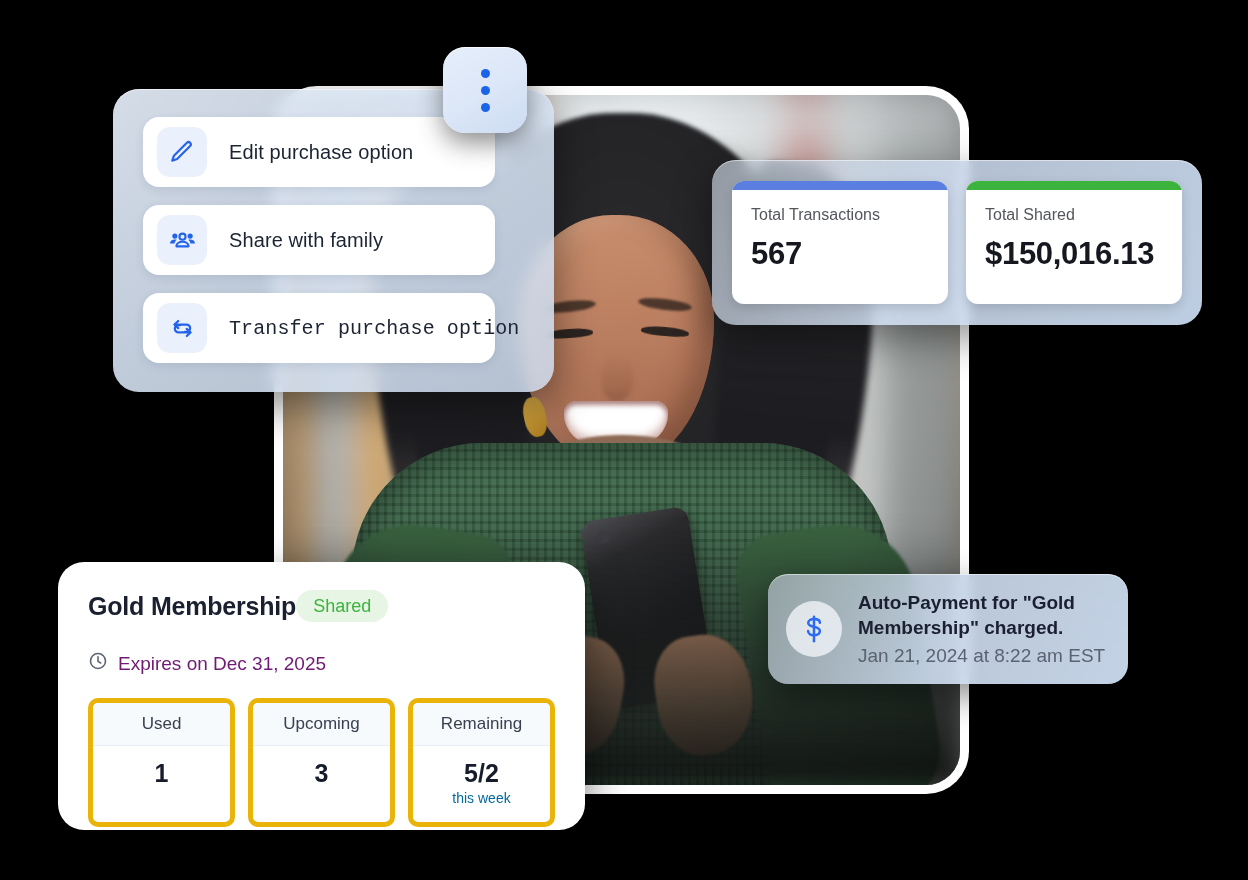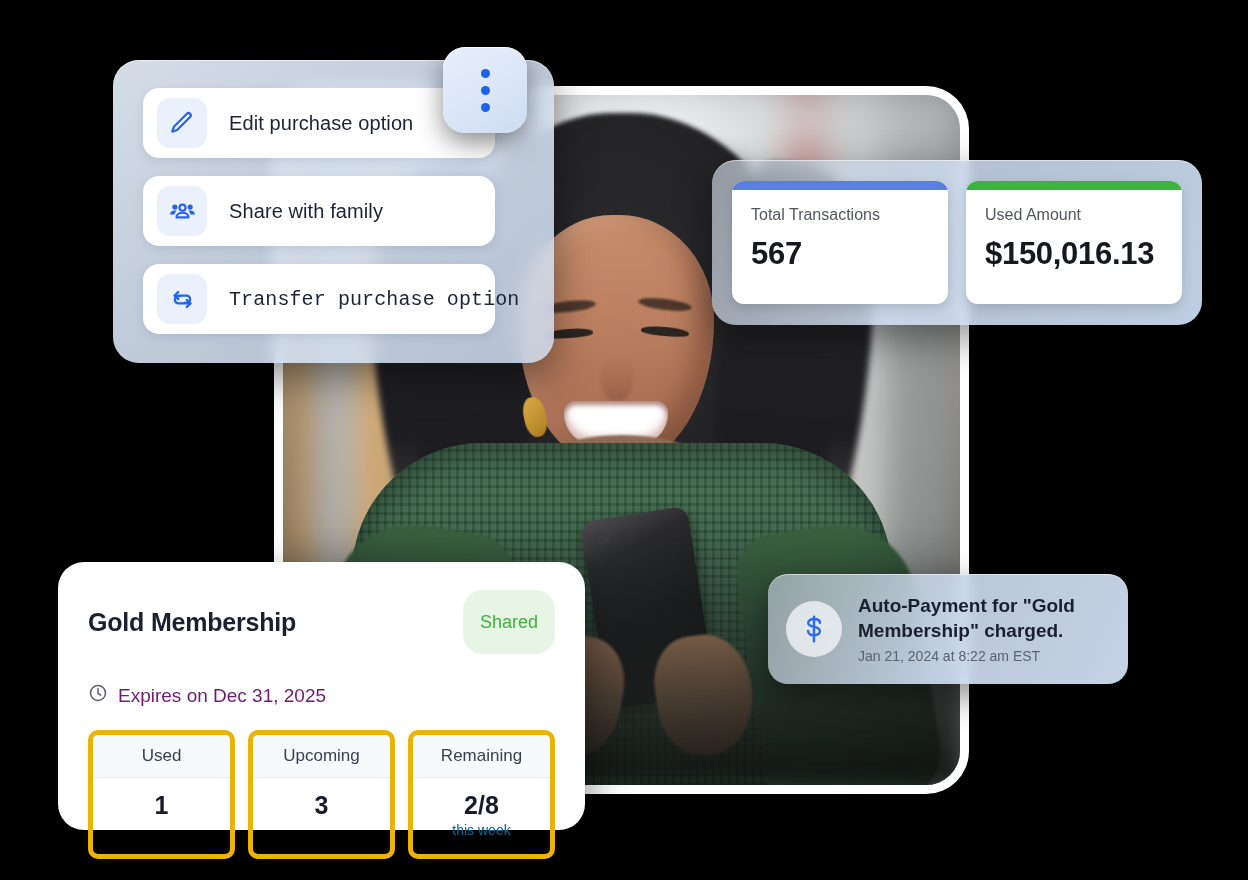--- a/index.html
+++ b/index.html
@@ -248,21 +248,21 @@
   .photo-vignette {
     position: absolute; inset: 0;
     background: radial-gradient(ellipse at 50% 45%, rgba(0,0,0,0) 55%, rgba(0,0,0,0.30) 100%);
     pointer-events: none;
   }
 
   
   .menu-panel {
     position: absolute;
     left: 113px;
-    top: 60px;
+    top: 89px;
     width: 441px;
     height: 303px;
     border-radius: 26px;
     background: linear-gradient(145deg, rgba(226,234,246,0.94) 0%, rgba(214,226,242,0.90) 45%, rgba(205,219,238,0.86) 100%);
     backdrop-filter: blur(8px);
     box-shadow: 0 14px 40px rgba(0,0,0,0.45), inset 0 1px 0 rgba(255,255,255,0.55);
     padding: 28px 0 8px 0;
     box-sizing: border-box;
   }
   .menu-item {
@@ -370,33 +370,32 @@
     height: 268px;
     border-radius: 26px;
     background: #ffffff;
     box-shadow: 0 18px 44px rgba(0,0,0,0.5);
     padding: 28px 30px;
     box-sizing: border-box;
   }
   .gold-head {
     display: flex;
     align-items: center;
-    justify-content: space-between;
   }
   .gold-title {
     font-size: 25px;
     font-weight: bold;
     color: #1b2030;
     letter-spacing: -0.2px;
   }
   .shared-badge {
     background: #e7f5e4;
     color: #3cb33c;
     font-size: 18px;
-    padding: 23px 17px;
+    padding: 7px 17px;
     border-radius: 20px;
     line-height: 1;
   }
   .gold-expiry {
     display: flex;
     align-items: center;
     gap: 10px;
     margin-top: 29px;
     font-size: 19px;
     color: #701a75;
@@ -467,21 +466,21 @@
     font-weight: bold;
   }
   .toast-text { min-width: 0; }
   .toast-title {
     font-size: 19px;
     font-weight: bold;
     color: #1a2030;
     line-height: 1.28;
   }
   .toast-time {
-    font-size: 14px;
+    font-size: 19px;
     color: #5b6370;
     margin-top: 5px;
   }
 </style>
 </head>
 <body>
 
 <div id="stage">
 
   <div class="photo-frame">
@@ -565,21 +564,21 @@
       <div class="stat-bar" style="background:#5a7fe0"></div>
       <div class="stat-body">
         <div class="stat-label">Total Transactions</div>
         <div class="stat-value">567</div>
       </div>
     </div>
 
     <div class="stat-card">
       <div class="stat-bar" style="background:#3cb33c"></div>
       <div class="stat-body">
-        <div class="stat-label">Used Amount</div>
+        <div class="stat-label">Total Shared</div>
         <div class="stat-value">$150,016.13</div>
       </div>
     </div>
   </div>
 
   <div class="gold-card">
     <div class="gold-head">
       <div class="gold-title">Gold Membership</div>
       <div class="shared-badge">Shared</div>
     </div>
@@ -603,21 +602,21 @@
       </div>
       <div class="gold-stat">
         <div class="gold-stat-head">Upcoming</div>
         <div class="gold-stat-body">
           <div class="gold-stat-value">3</div>
         </div>
       </div>
       <div class="gold-stat">
         <div class="gold-stat-head">Remaining</div>
         <div class="gold-stat-body">
-          <div class="gold-stat-value">2/8</div>
+          <div class="gold-stat-value">5/2</div>
           <div class="gold-stat-sub">this week</div>
         </div>
       </div>
     </div>
   </div>
 
   <div class="toast">
     <div class="toast-icon">
       <svg width="26" height="30" viewBox="0 0 24 28" fill="none" stroke="#2a6bf2" stroke-width="2.3" stroke-linecap="round" stroke-linejoin="round">
         <path d="M12 2.5v23"></path>

